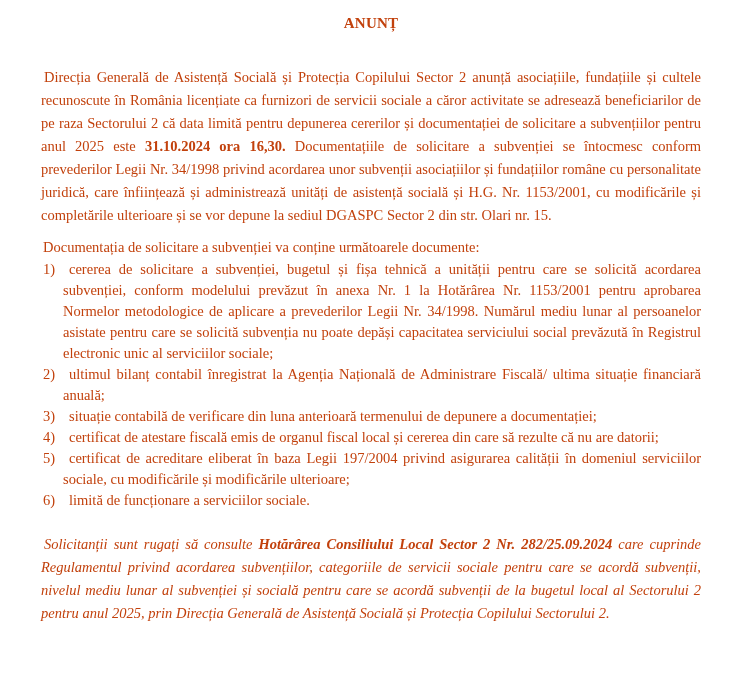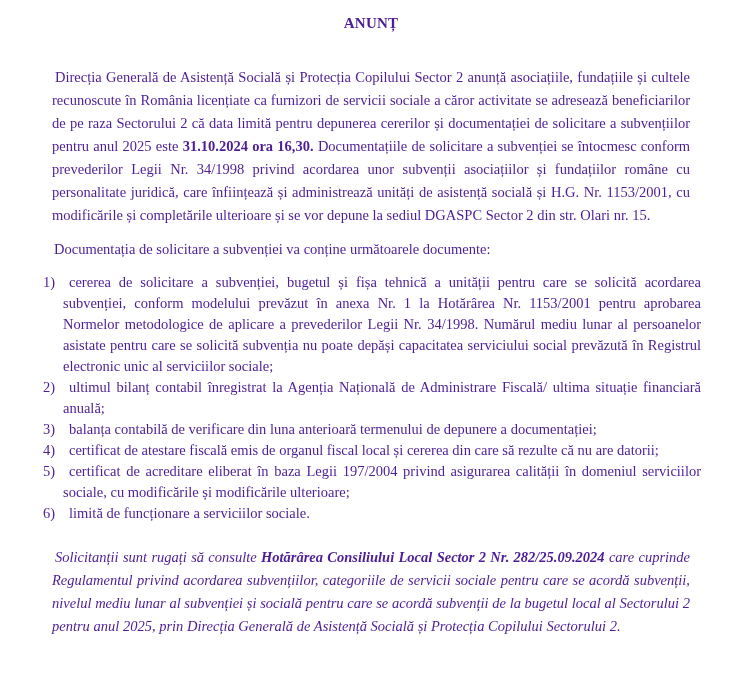--- a/index.html
+++ b/index.html
@@ -2,36 +2,36 @@
 <html lang="ro"><head>
 <meta charset="utf-8">
 <style>
   html, body { margin: 0; padding: 0; background: #ffffff; }
   .page {
     position: relative;
     width: 735px;
     height: 690px;
     box-sizing: border-box;
     background: #ffffff;
-    color: #4c1d95;
+    color: #c2410c;
     font-family: "Liberation Serif", "DejaVu Serif", serif;
     font-size: 14.5px;
     padding: 12px 34px 0 41px;
     overflow: hidden;
   }
   .doc-title {
     margin: 0;
     font-size: 15px;
     font-weight: bold;
     text-align: center;
     line-height: 22px;
     letter-spacing: 0.2px;
   }
   .para {
-    margin: 11px;
+    margin: 0;
     text-align: justify;
     line-height: 23px;
     text-indent: 3px;
   }
   .para-intro { margin-top: 32px; }
   .para-heading {
     margin-top: 9px;
     text-indent: 2px;
     text-align: left;
   }
@@ -73,21 +73,21 @@
   <p class="para para-intro"><span>Direcția Generală de Asistență Socială și Protecția Copilului Sector 2 anunță asociațiile, fundațiile și cultele recunoscute în România licențiate ca furnizori de servicii sociale a căror activitate se adresează beneficiarilor de pe raza Sectorului 2 că data limită pentru depunerea cererilor și documentației de solicitare a subvențiilor pentru anul 2025 este </span><span class="bold">31.10.2024 ora 16,30.</span><span> Documentațiile de solicitare a subvenției se întocmesc conform prevederilor Legii Nr. 34/1998 privind acordarea unor subvenții asociațiilor și fundațiilor române cu personalitate juridică, care înființează și administrează unități de asistență socială și H.G. Nr. 1153/2001, cu modificările și completările ulterioare și se vor depune la sediul DGASPC Sector 2 din str. Olari nr. 15.</span></p>
 
   <p class="para para-heading">Documentația de solicitare a subvenției va conține următoarele documente:</p>
 
   <ol class="doc-list">
 
     <li class="doc-item"><span class="num">1)</span><span>cererea de solicitare a subvenției, bugetul și fișa tehnică a unității pentru care se solicită acordarea subvenției, conform modelului prevăzut în anexa Nr. 1 la Hotărârea Nr. 1153/2001 pentru aprobarea Normelor metodologice de aplicare a prevederilor Legii Nr. 34/1998. Numărul mediu lunar al persoanelor asistate pentru care se solicită subvenția nu poate depăși capacitatea serviciului social prevăzută în Registrul electronic unic al serviciilor sociale;</span></li>
 
     <li class="doc-item"><span class="num">2)</span><span>ultimul bilanț contabil înregistrat la Agenția Națională de Administrare Fiscală/ ultima situație financiară anuală;</span></li>
 
-    <li class="doc-item"><span class="num">3)</span><span>balanța contabilă de verificare din luna anterioară termenului de depunere a documentației;</span></li>
+    <li class="doc-item"><span class="num">3)</span><span>situație contabilă de verificare din luna anterioară termenului de depunere a documentației;</span></li>
 
     <li class="doc-item"><span class="num">4)</span><span>certificat de atestare fiscală emis de organul fiscal local și cererea din care să rezulte că nu are datorii;</span></li>
 
     <li class="doc-item"><span class="num">5)</span><span>certificat de acreditare eliberat în baza Legii 197/2004 privind asigurarea calității în domeniul serviciilor sociale, cu modificările </span><span class="spellcheck">și</span><span> modificările ulterioare;</span></li>
 
     <li class="doc-item"><span class="num">6)</span><span>limită de funcționare a serviciilor sociale.</span></li>
 
   </ol>
 
   <p class="para para-closing"><span>Solicitanții sunt rugați să consulte </span><span class="bold">Hotărârea Consiliului Local Sector 2 Nr. 282/25.09.2024</span><span> care cuprinde Regulamentul privind acordarea subvențiilor, categoriile de servicii sociale pentru care se acordă subvenții, nivelul mediu lunar al subvenției și socială pentru care se acordă subvenții de la bugetul local al Sectorului 2 pentru anul 2025, prin Direcția Generală de Asistență Socială și Protecția Copilului Sectorului 2.</span></p>

